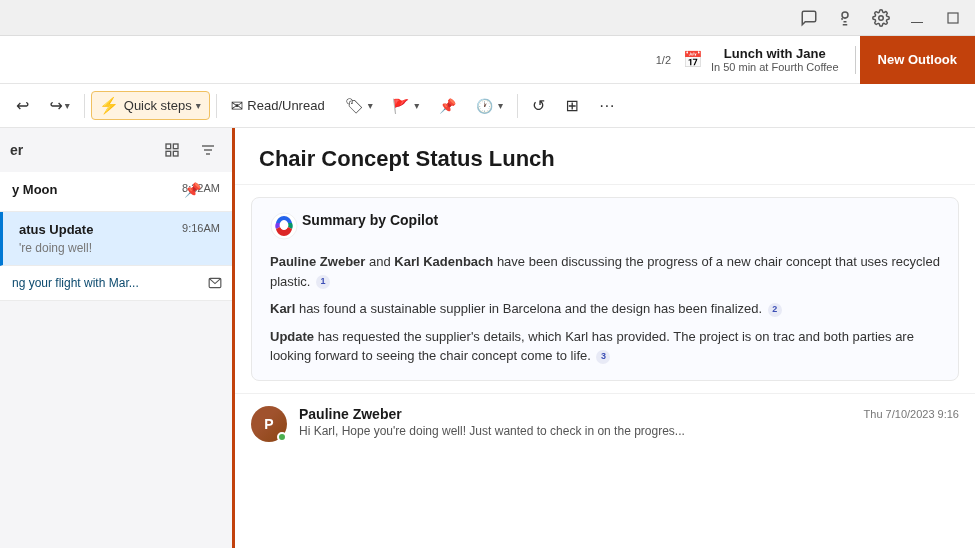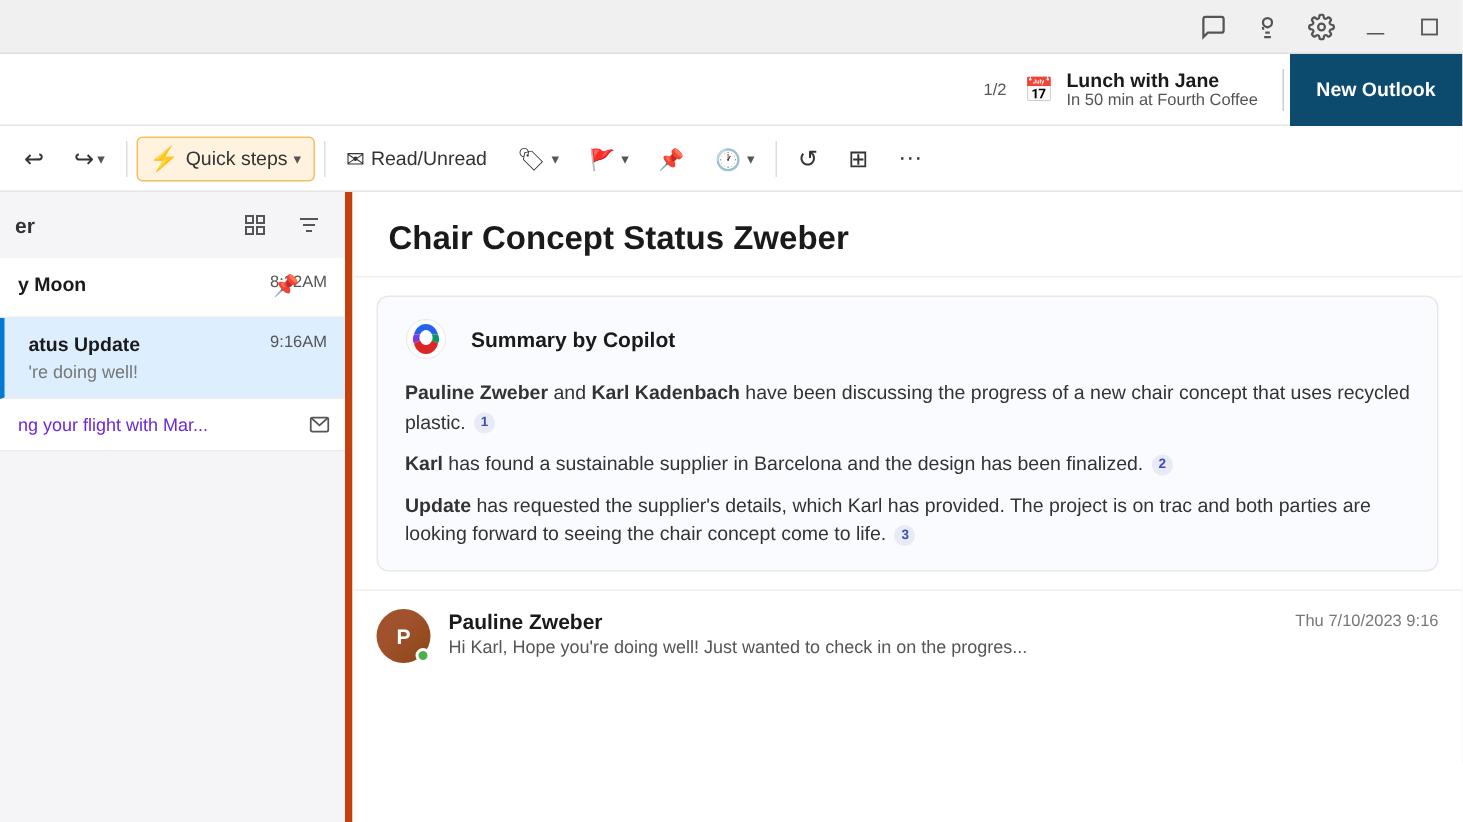--- a/index.html
+++ b/index.html
@@ -72,28 +72,29 @@
       color: #555;
     }
     .calendar-event-text {
       display: flex;
       flex-direction: column;
     }
     .calendar-event-title {
       font-weight: 600;
       font-size: 13px;
       color: #1a1a1a;
+      text-align: center;
     }
     .calendar-event-subtitle {
       font-size: 11px;
       color: #555;
     }
     .new-outlook-btn {
       height: 48px;
-      background: #0c4a6e;
+      background: #c2410c;
       color: #fff;
       display: flex;
       align-items: center;
       padding: 0 18px;
       font-size: 13px;
       font-weight: 600;
       cursor: pointer;
       white-space: nowrap;
     }
     .calendar-bar-divider {
@@ -144,21 +145,21 @@
       display: flex;
       flex: 1;
       overflow: hidden;
     }
 
     
     .sidebar {
       width: 235px;
       min-width: 235px;
       background: #f5f5f7;
-      border-right: 5px solid #c2410c;
+      border-right: 3px solid #c2410c;
       display: flex;
       flex-direction: column;
       overflow: hidden;
     }
     .sidebar-header {
       display: flex;
       align-items: center;
       justify-content: flex-end;
       padding: 8px 10px;
       gap: 8px;
@@ -194,21 +195,21 @@
       font-size: 13px;
       color: #1a1a1a;
     }
     .mail-item-time {
       font-size: 11px;
       color: #555;
       white-space: nowrap;
     }
     .mail-item-subject {
       font-size: 12px;
-      color: #6d28d9;
+      color: #0c4a6e;
       white-space: nowrap;
       overflow: hidden;
       text-overflow: ellipsis;
     }
     .mail-item-preview {
       font-size: 12px;
       color: #777;
       white-space: nowrap;
       overflow: hidden;
       text-overflow: ellipsis;
@@ -262,22 +263,21 @@
     
     .copilot-card {
       margin: 12px 16px;
       border: 1px solid #e8e8e8;
       border-radius: 8px;
       background: #fafbff;
       padding: 14px 18px;
     }
     .copilot-header {
       display: flex;
-      align-items: center;
-      gap: 16px;
+      gap: 4px;
       margin-bottom: 12px;
     }
     .copilot-logo {
       width: 28px;
       height: 28px;
       border-radius: 50%;
       display: flex;
       align-items: center;
       justify-content: center;
       font-size: 18px;
@@ -531,21 +531,21 @@
         <svg width="14" height="14" viewBox="0 0 24 24" fill="none" stroke="#555" stroke-width="2">
             <rect x="2" y="4" width="20" height="16" rx="2"></rect>
             <polyline points="2,4 12,13 22,4"></polyline>
           </svg>
       </span>
     </div>
   </div>
 
   <div class="reading-pane">
     <div class="reading-pane-header">
-      <h1 class="reading-pane-title">Chair Concept Status Zweber</h1>
+      <h1 class="reading-pane-title">Chair Concept Status Lunch</h1>
     </div>
 
     <div class="copilot-card">
       <div class="copilot-header">
         <div class="copilot-logo">
 
           <svg class="copilot-svg" viewBox="0 0 28 28" xmlns="http://www.w3.org/2000/svg">
             <circle cx="14" cy="14" r="13" fill="white" stroke="#e0e0e0" stroke-width="0.5"></circle>
             <path d="M14 4 C10 4 7 7 6 11 L10 11 C11 9 12.4 8 14 8 C15.6 8 17 9 18 11 L22 11 C21 7 18 4 14 4Z" fill="#2563eb"></path>
             <path d="M6 11 C5 13 5 15 6 17 L10 15 C9.5 14 9.5 13 10 11Z" fill="#7c3aed"></path>

